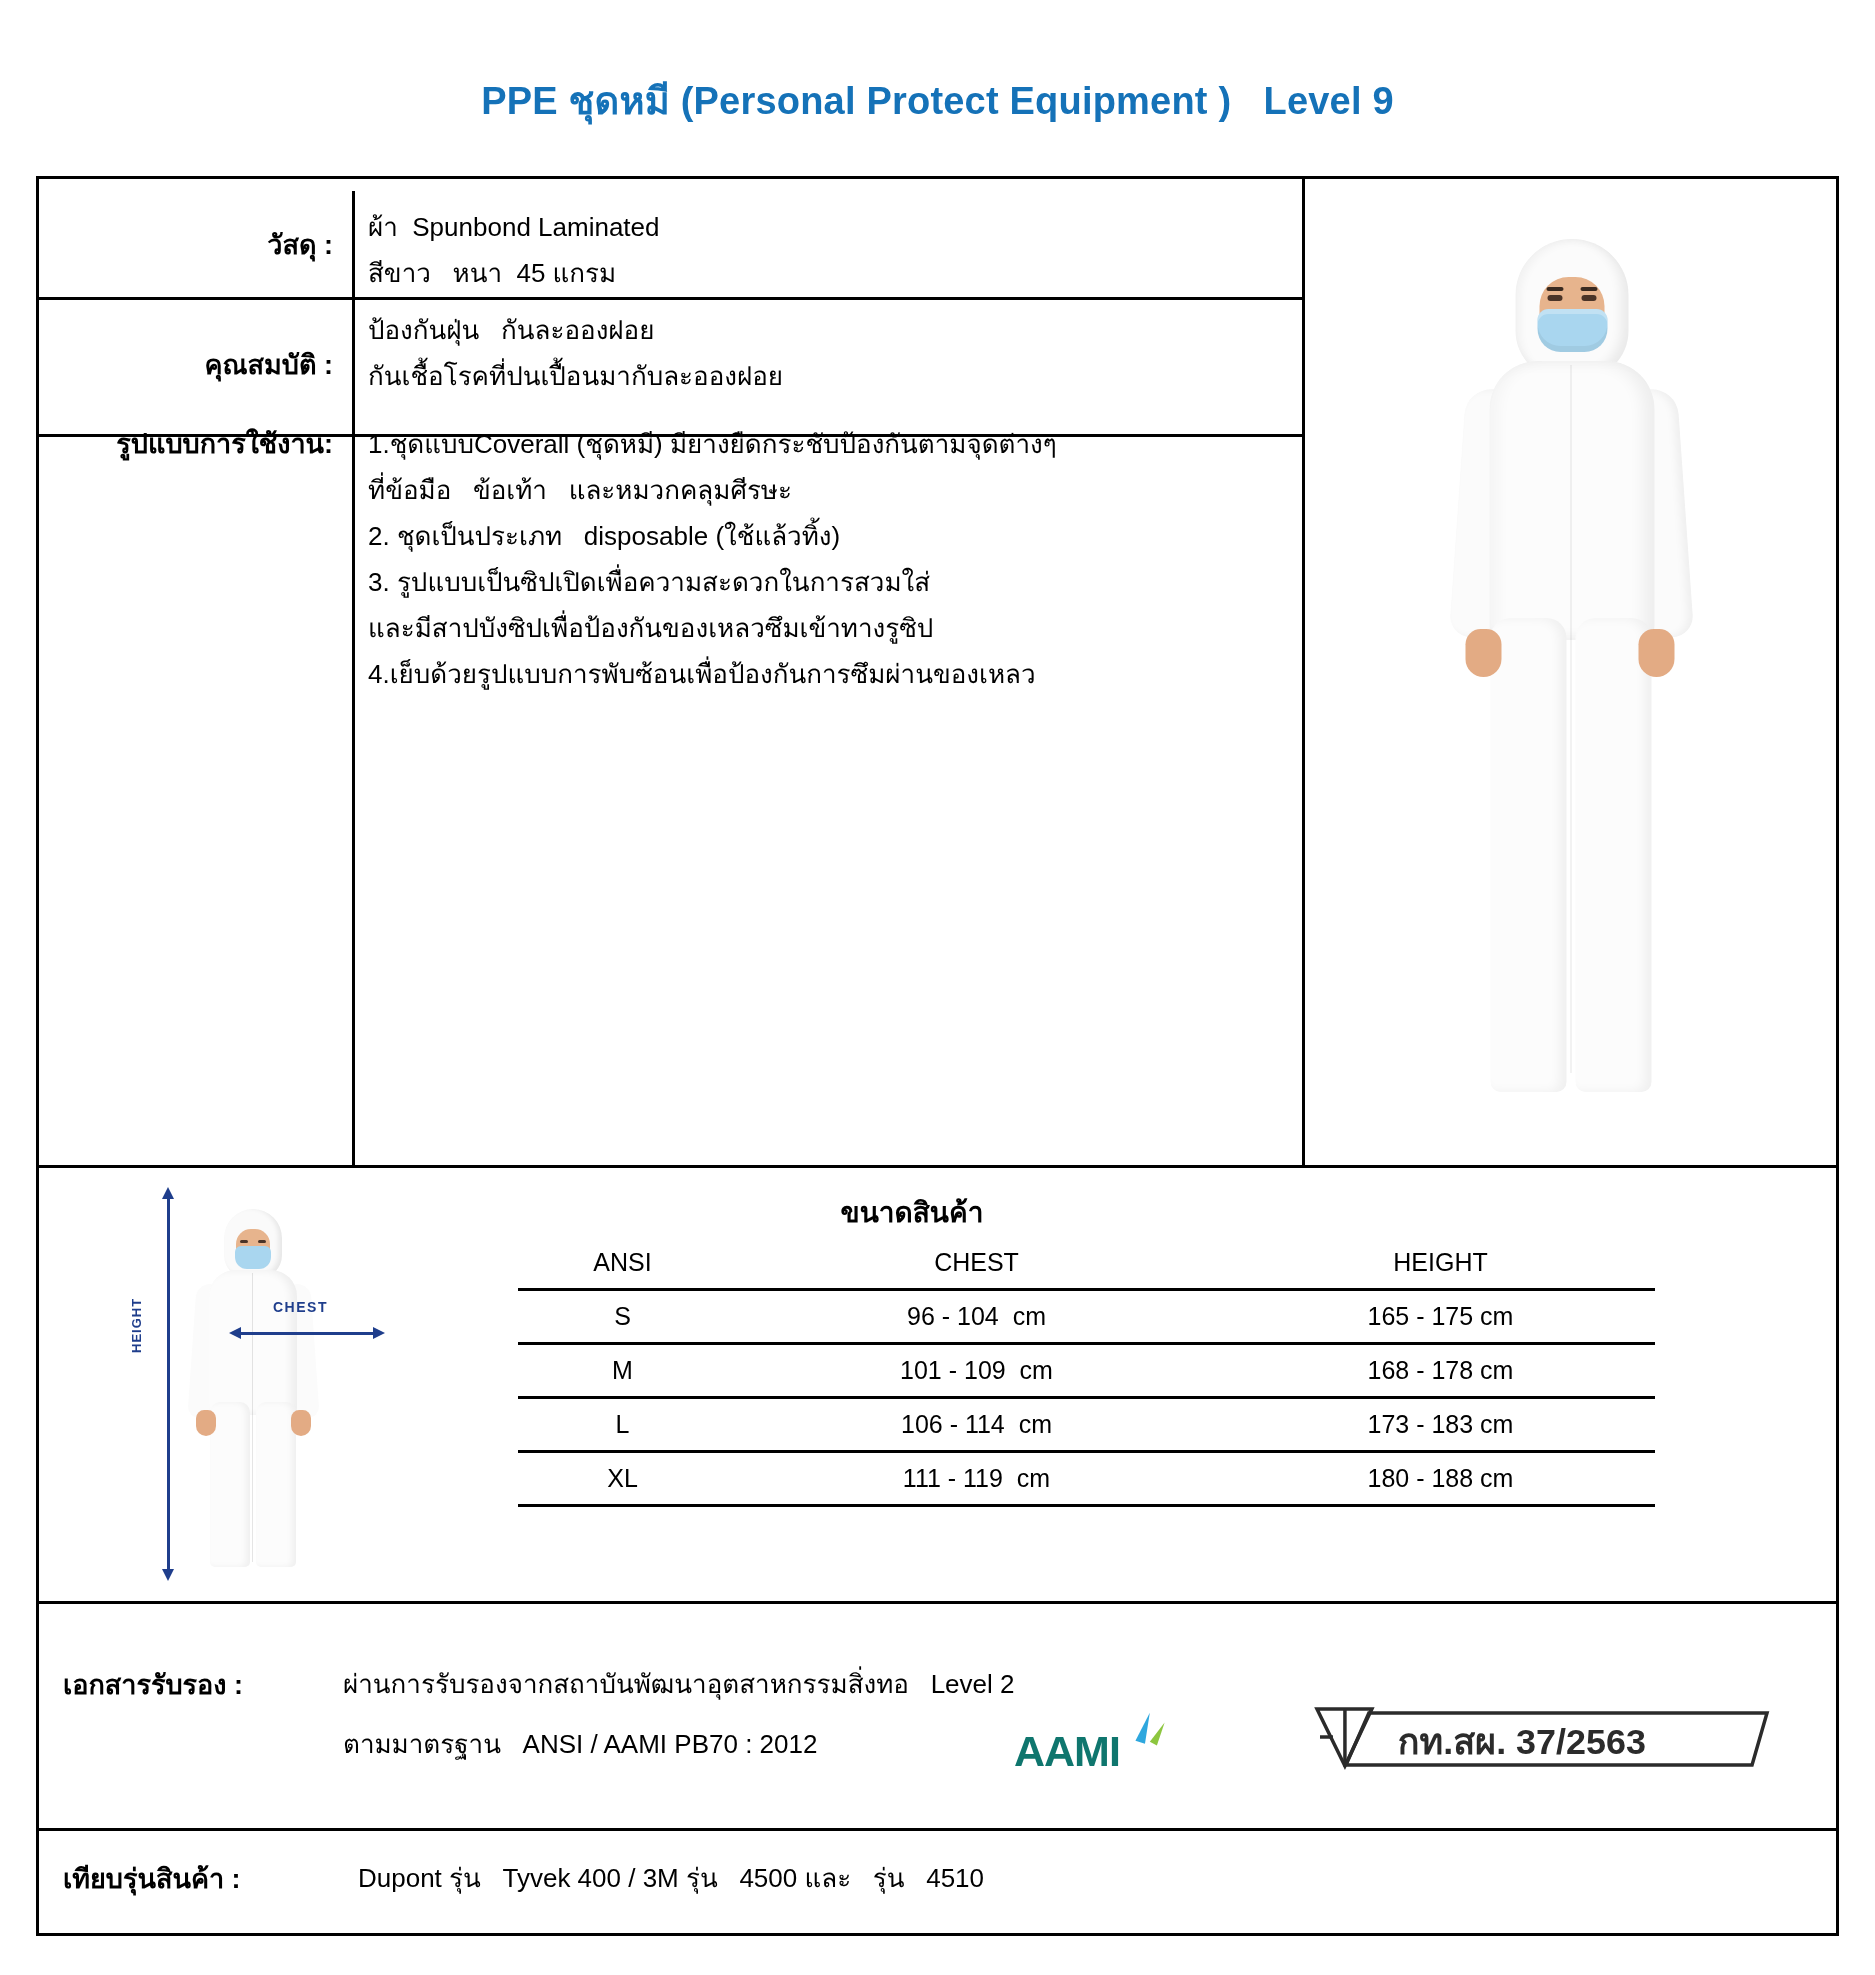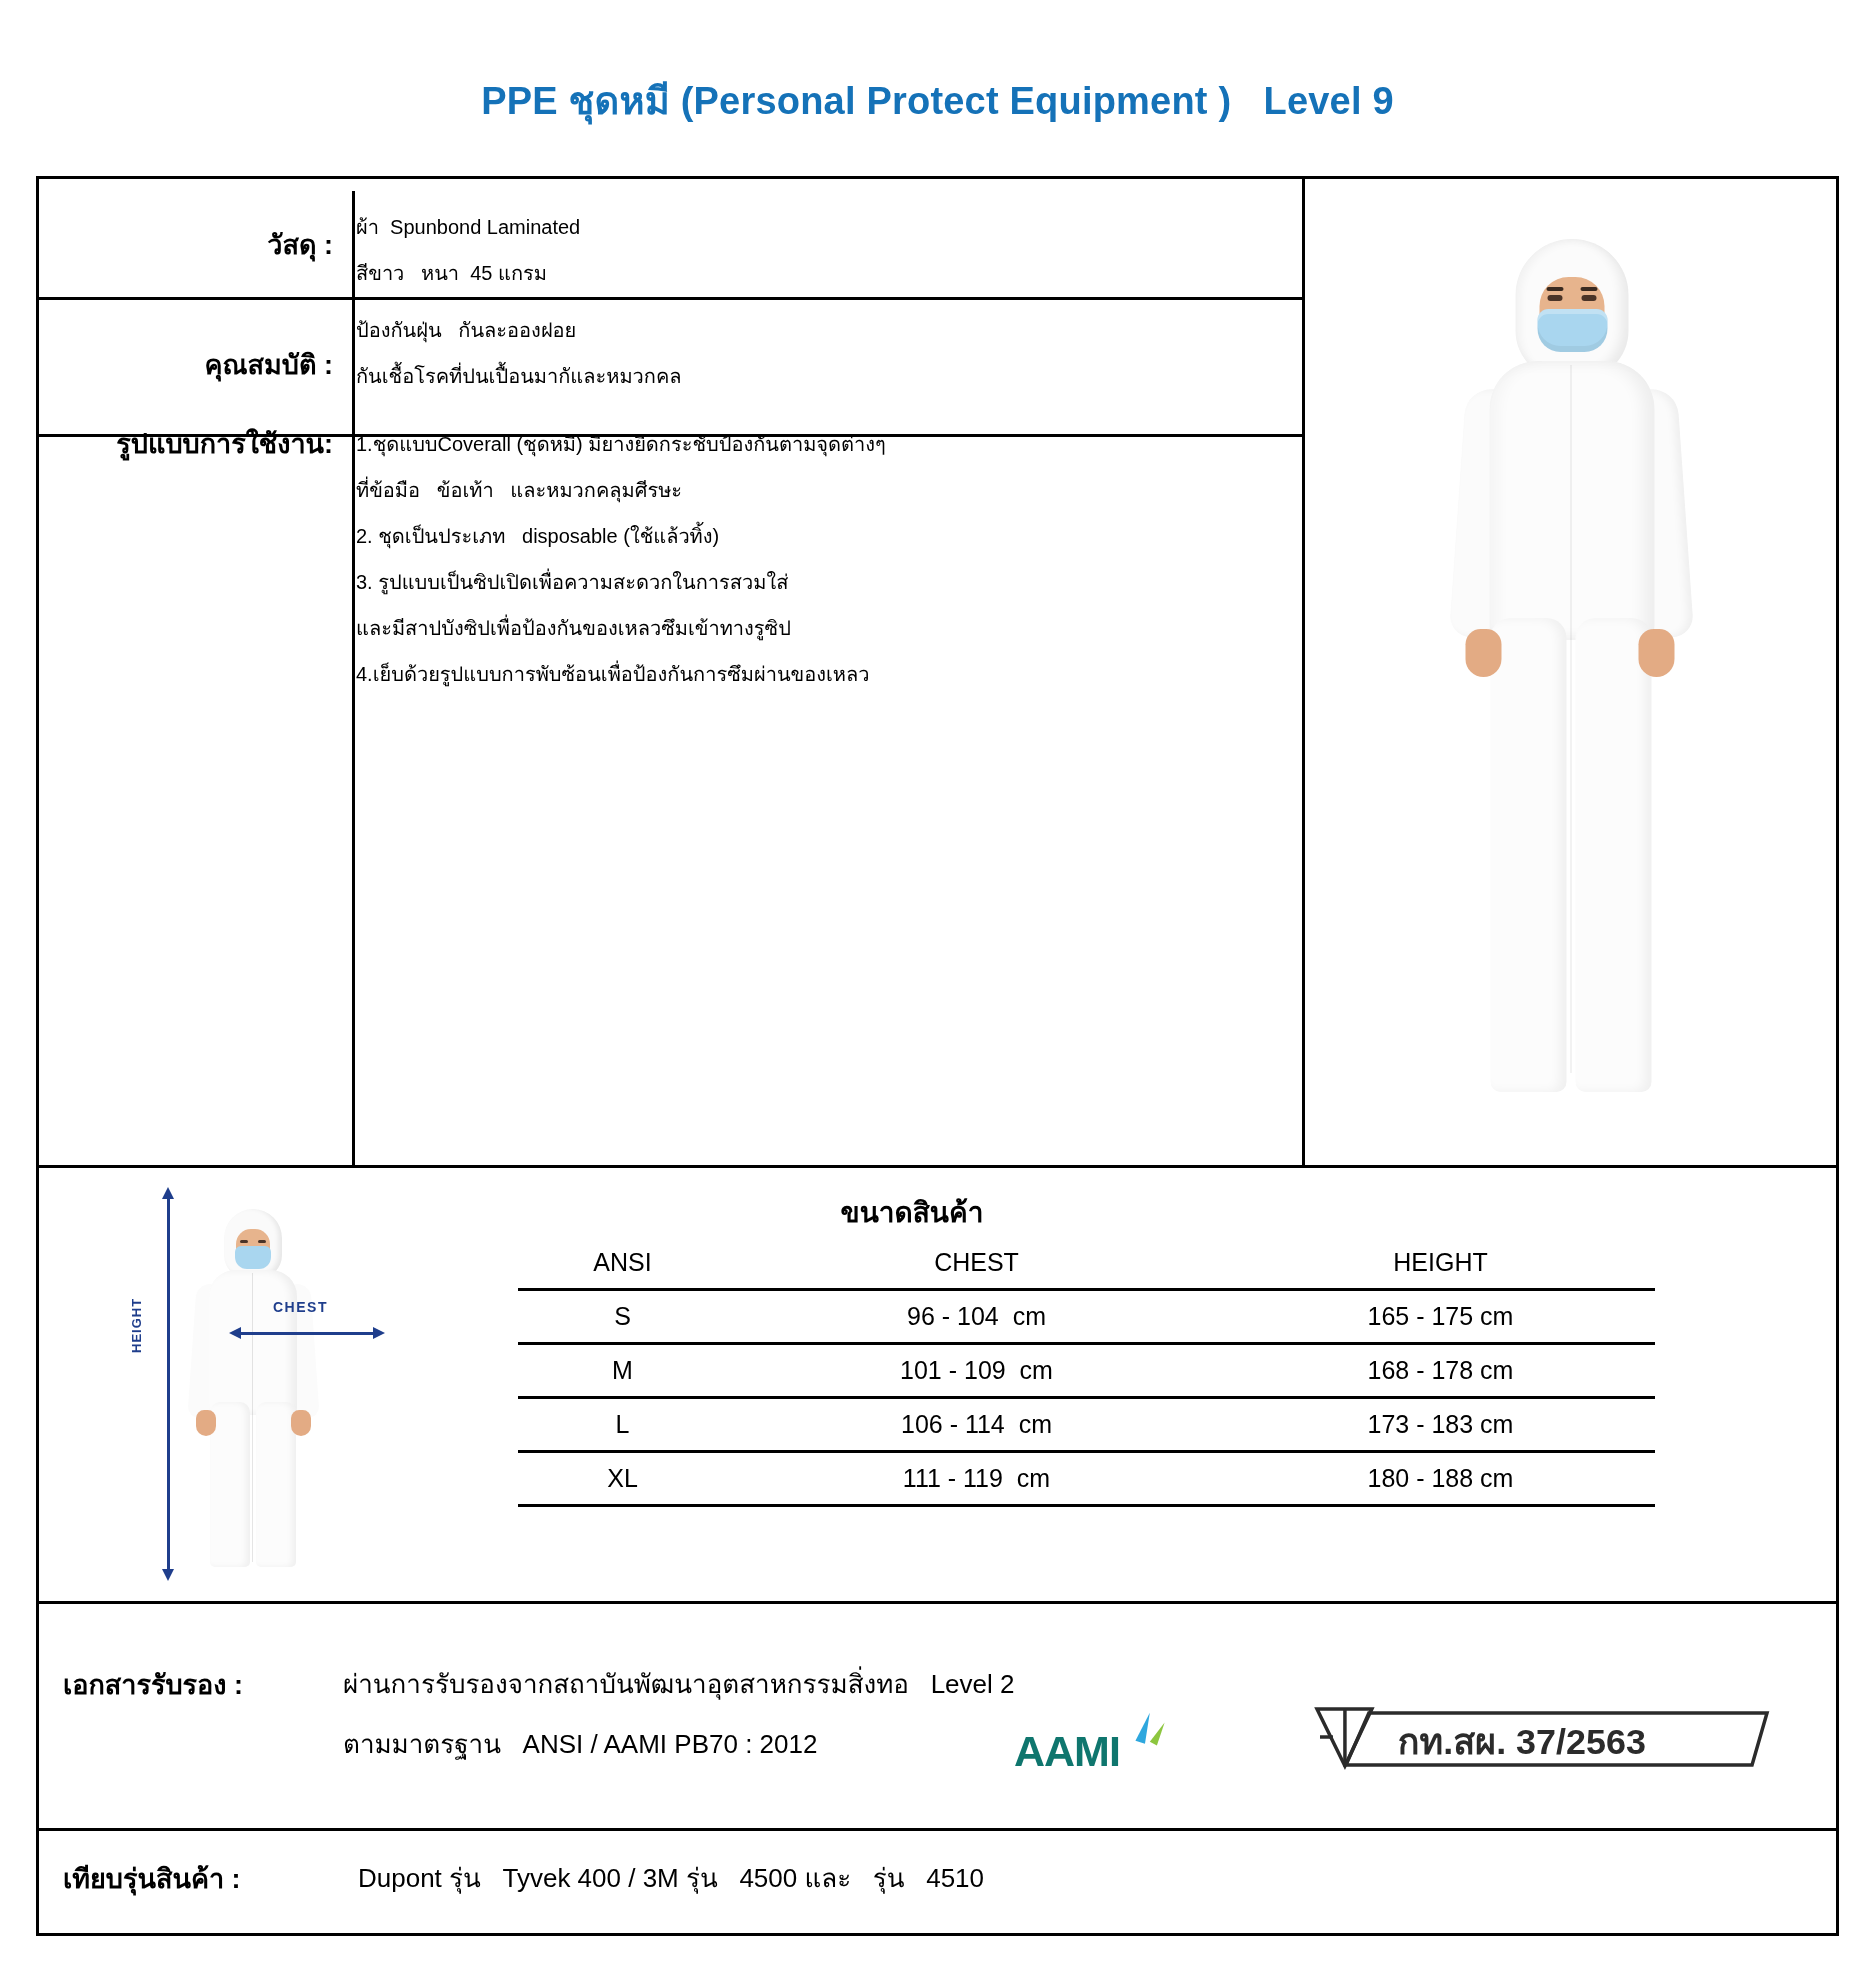--- a/index.html
+++ b/index.html
@@ -91,27 +91,27 @@
     font-size: 27px;
     font-weight: bold;
     white-space: pre;
   }
   .spec-label.top-align {
     align-items: flex-start;
     padding-top: 14px;
   }
   .spec-value {
     position: absolute;
-    left: 304px;
+    left: 316px;
     top: 0;
     right: 0;
     height: 100%;
     box-sizing: border-box;
     padding: 13px 0 0 13px;
-    font-size: 20px;
+    font-size: 26px;
     line-height: 46px;
   }
   .spec-value .ln { white-space: pre; display: block; }
   .spec-value .gap { height: 28px; }
 
   
   .sec-size {
     position: absolute;
     left: 0;
     top: 986px;
@@ -451,21 +451,21 @@
         <div class="spec-value">
           <span class="ln">ผ้า  Spunbond Laminated</span>
           <span class="ln">สีขาว   หนา  45 แกรม</span>
         </div>
       </div>
 
       <div class="spec-row" style="top:115px; height:143px;">
         <div class="spec-label">คุณสมบัติ :</div>
         <div class="spec-value">
           <span class="ln">ป้องกันฝุ่น   กันละอองฝอย</span>
-          <span class="ln">กันเชื้อโรคที่ปนเปื้อนมากัและหมวกคล</span>
+          <span class="ln">กันเชื้อโรคที่ปนเปื้อนมากับละอองฝอย</span>
         </div>
       </div>
 
       <div class="spec-row last" style="top:229px; height:757px;">
         <div class="spec-label top-align">รูปแบบการใช้งาน:</div>
         <div class="spec-value">
           <span class="ln">1.ชุดแบบCoverall (ชุดหมี) มียางยืดกระชับป้องกันตามจุดต่างๆ</span>
           <span class="ln">ที่ข้อมือ   ข้อเท้า   และหมวกคลุมศีรษะ</span>
           <span class="gap"></span>
           <span class="ln">2. ชุดเป็นประเภท   disposable (ใช้แล้วทิ้ง)</span>

